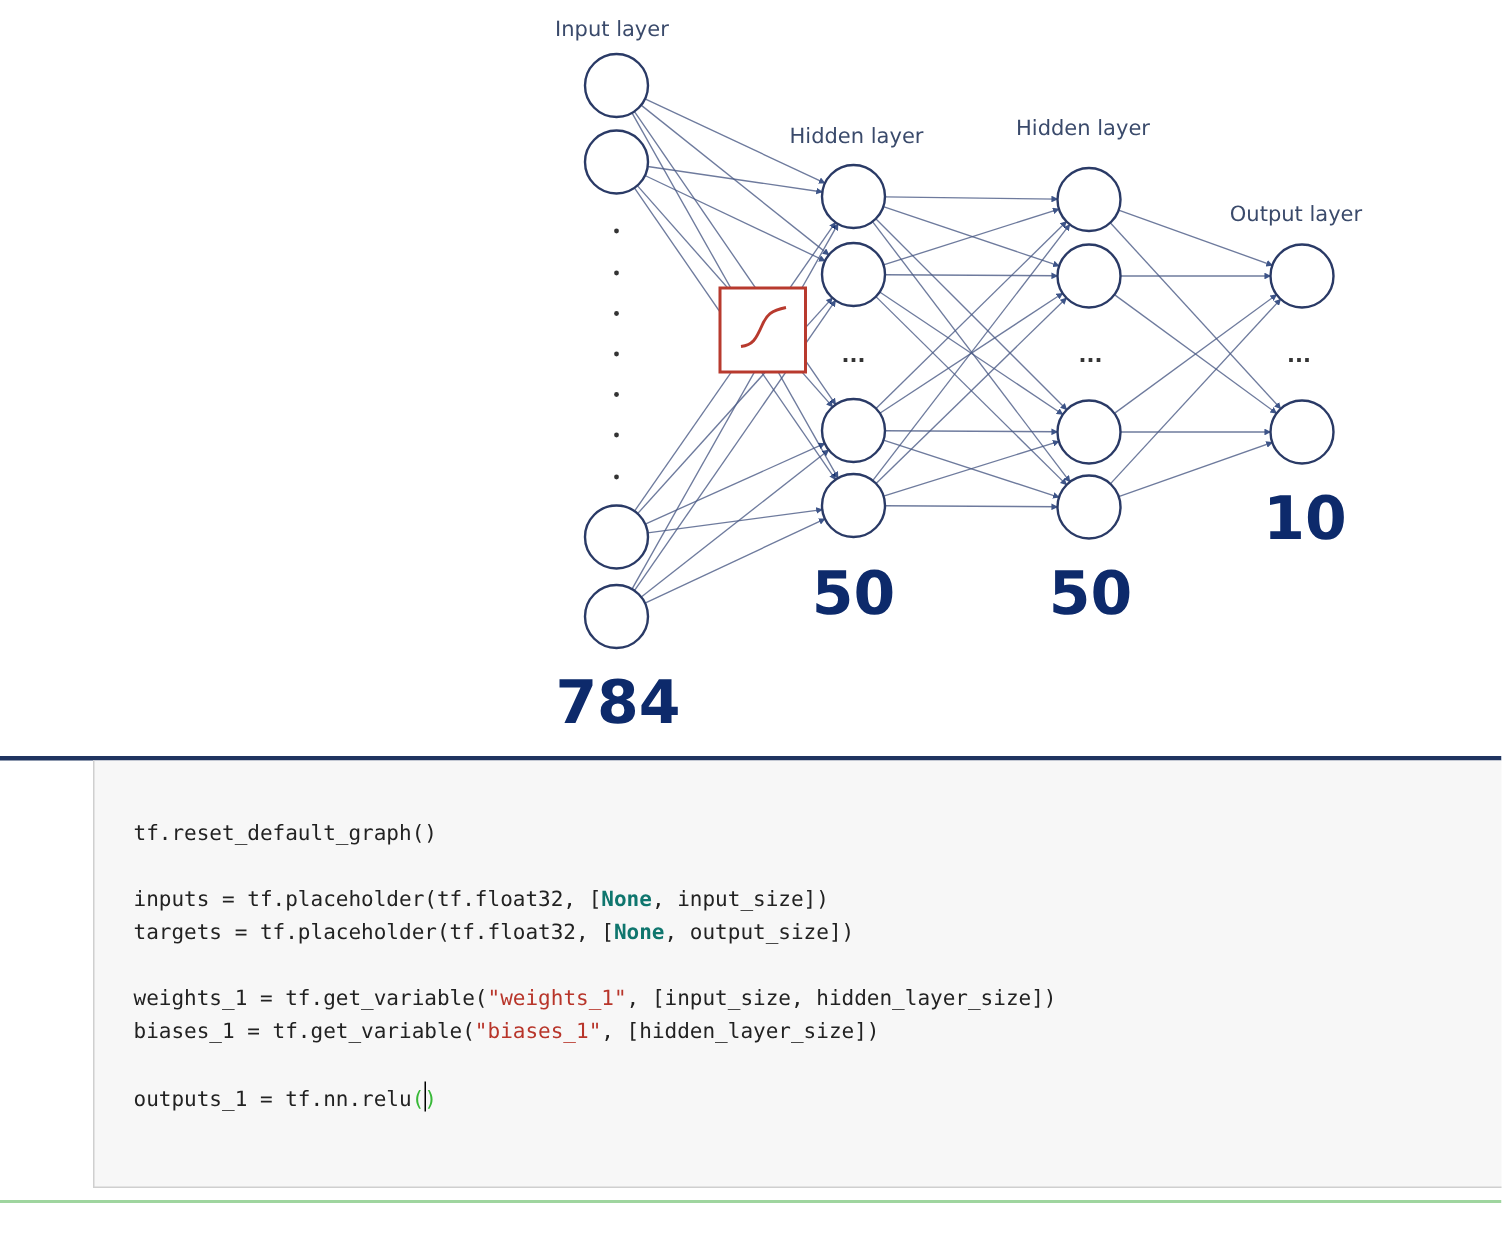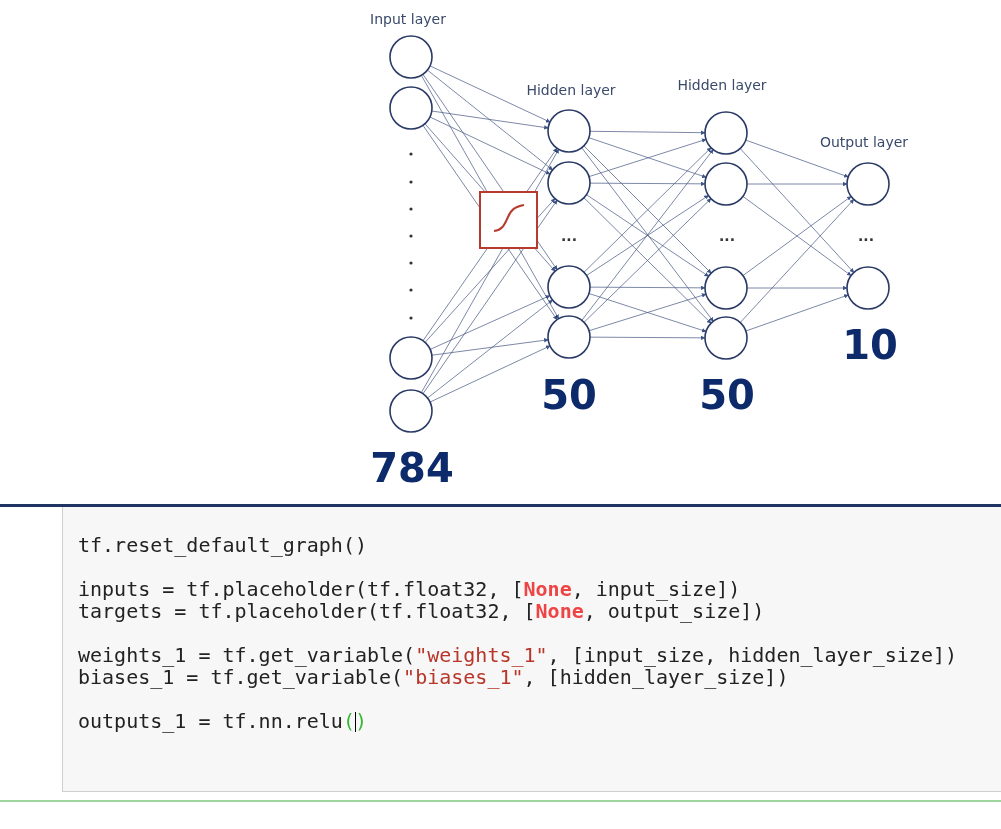--- a/index.html
+++ b/index.html
@@ -7,22 +7,22 @@
   #diagram { position: absolute; left: 0; top: 0; width: 1001px; height: 500px; }
   .layer-label { font-family: "DejaVu Sans", sans-serif; font-size: 14px; fill: #3a4a6b; }
   .count-label { font-family: "DejaVu Sans", sans-serif; font-weight: bold; font-size: 40px; fill: #0d2a6b; }
   .node { fill: #ffffff; stroke: #2a3a66; stroke-width: 1.6; }
   .edge { stroke: #4a5a85; stroke-width: 0.9; opacity: 0.8; }
   .vdot { fill: #333; }
   .ellipsis { font-family: "DejaVu Sans", sans-serif; font-size: 14px; fill: #333; font-weight: bold; }
   .divider { position: absolute; left: 0; top: 504px; width: 1001px; height: 3px; background: #1f3460; }
   .cell-wrapper { position: absolute; left: 0; top: 507px; width: 1001px; height: 290px; }
   .cell { position: absolute; left: 62px; top: 0; width: 950px; height: 285px; background: #f7f7f7; border: 1px solid #cfcfcf; border-top: none; box-sizing: border-box; }
-  .code { position: absolute; left: 10px; top: 22px; margin: 5px; font-family: "DejaVu Sans Mono", monospace; font-size: 20px; line-height: 22px; color: #222; white-space: pre; }
-  .kw { color: #ef4444; font-weight: bold; }
+  .code { position: absolute; left: 10px; top: 22px; margin: 16px; font-family: "DejaVu Sans Mono", monospace; font-size: 14px; line-height: 22px; color: #222; white-space: pre; }
+  .kw { color: #0f766e; font-weight: bold; }
   .str { color: #b8352a; }
   .paren-match { color: #38b838; }
   .caret { display: inline-block; width: 1px; height: 20px; background: #000; vertical-align: -4px; margin: 0 -1px 0 0; }
   .green-bar { position: absolute; left: 0; top: 800px; width: 1001px; height: 2px; background: #9fd59f; }
 </style>
 </head>
 <body>
 
 <svg id="diagram" viewBox="0 0 1001 500" xmlns="http://www.w3.org/2000/svg">
   <defs>

